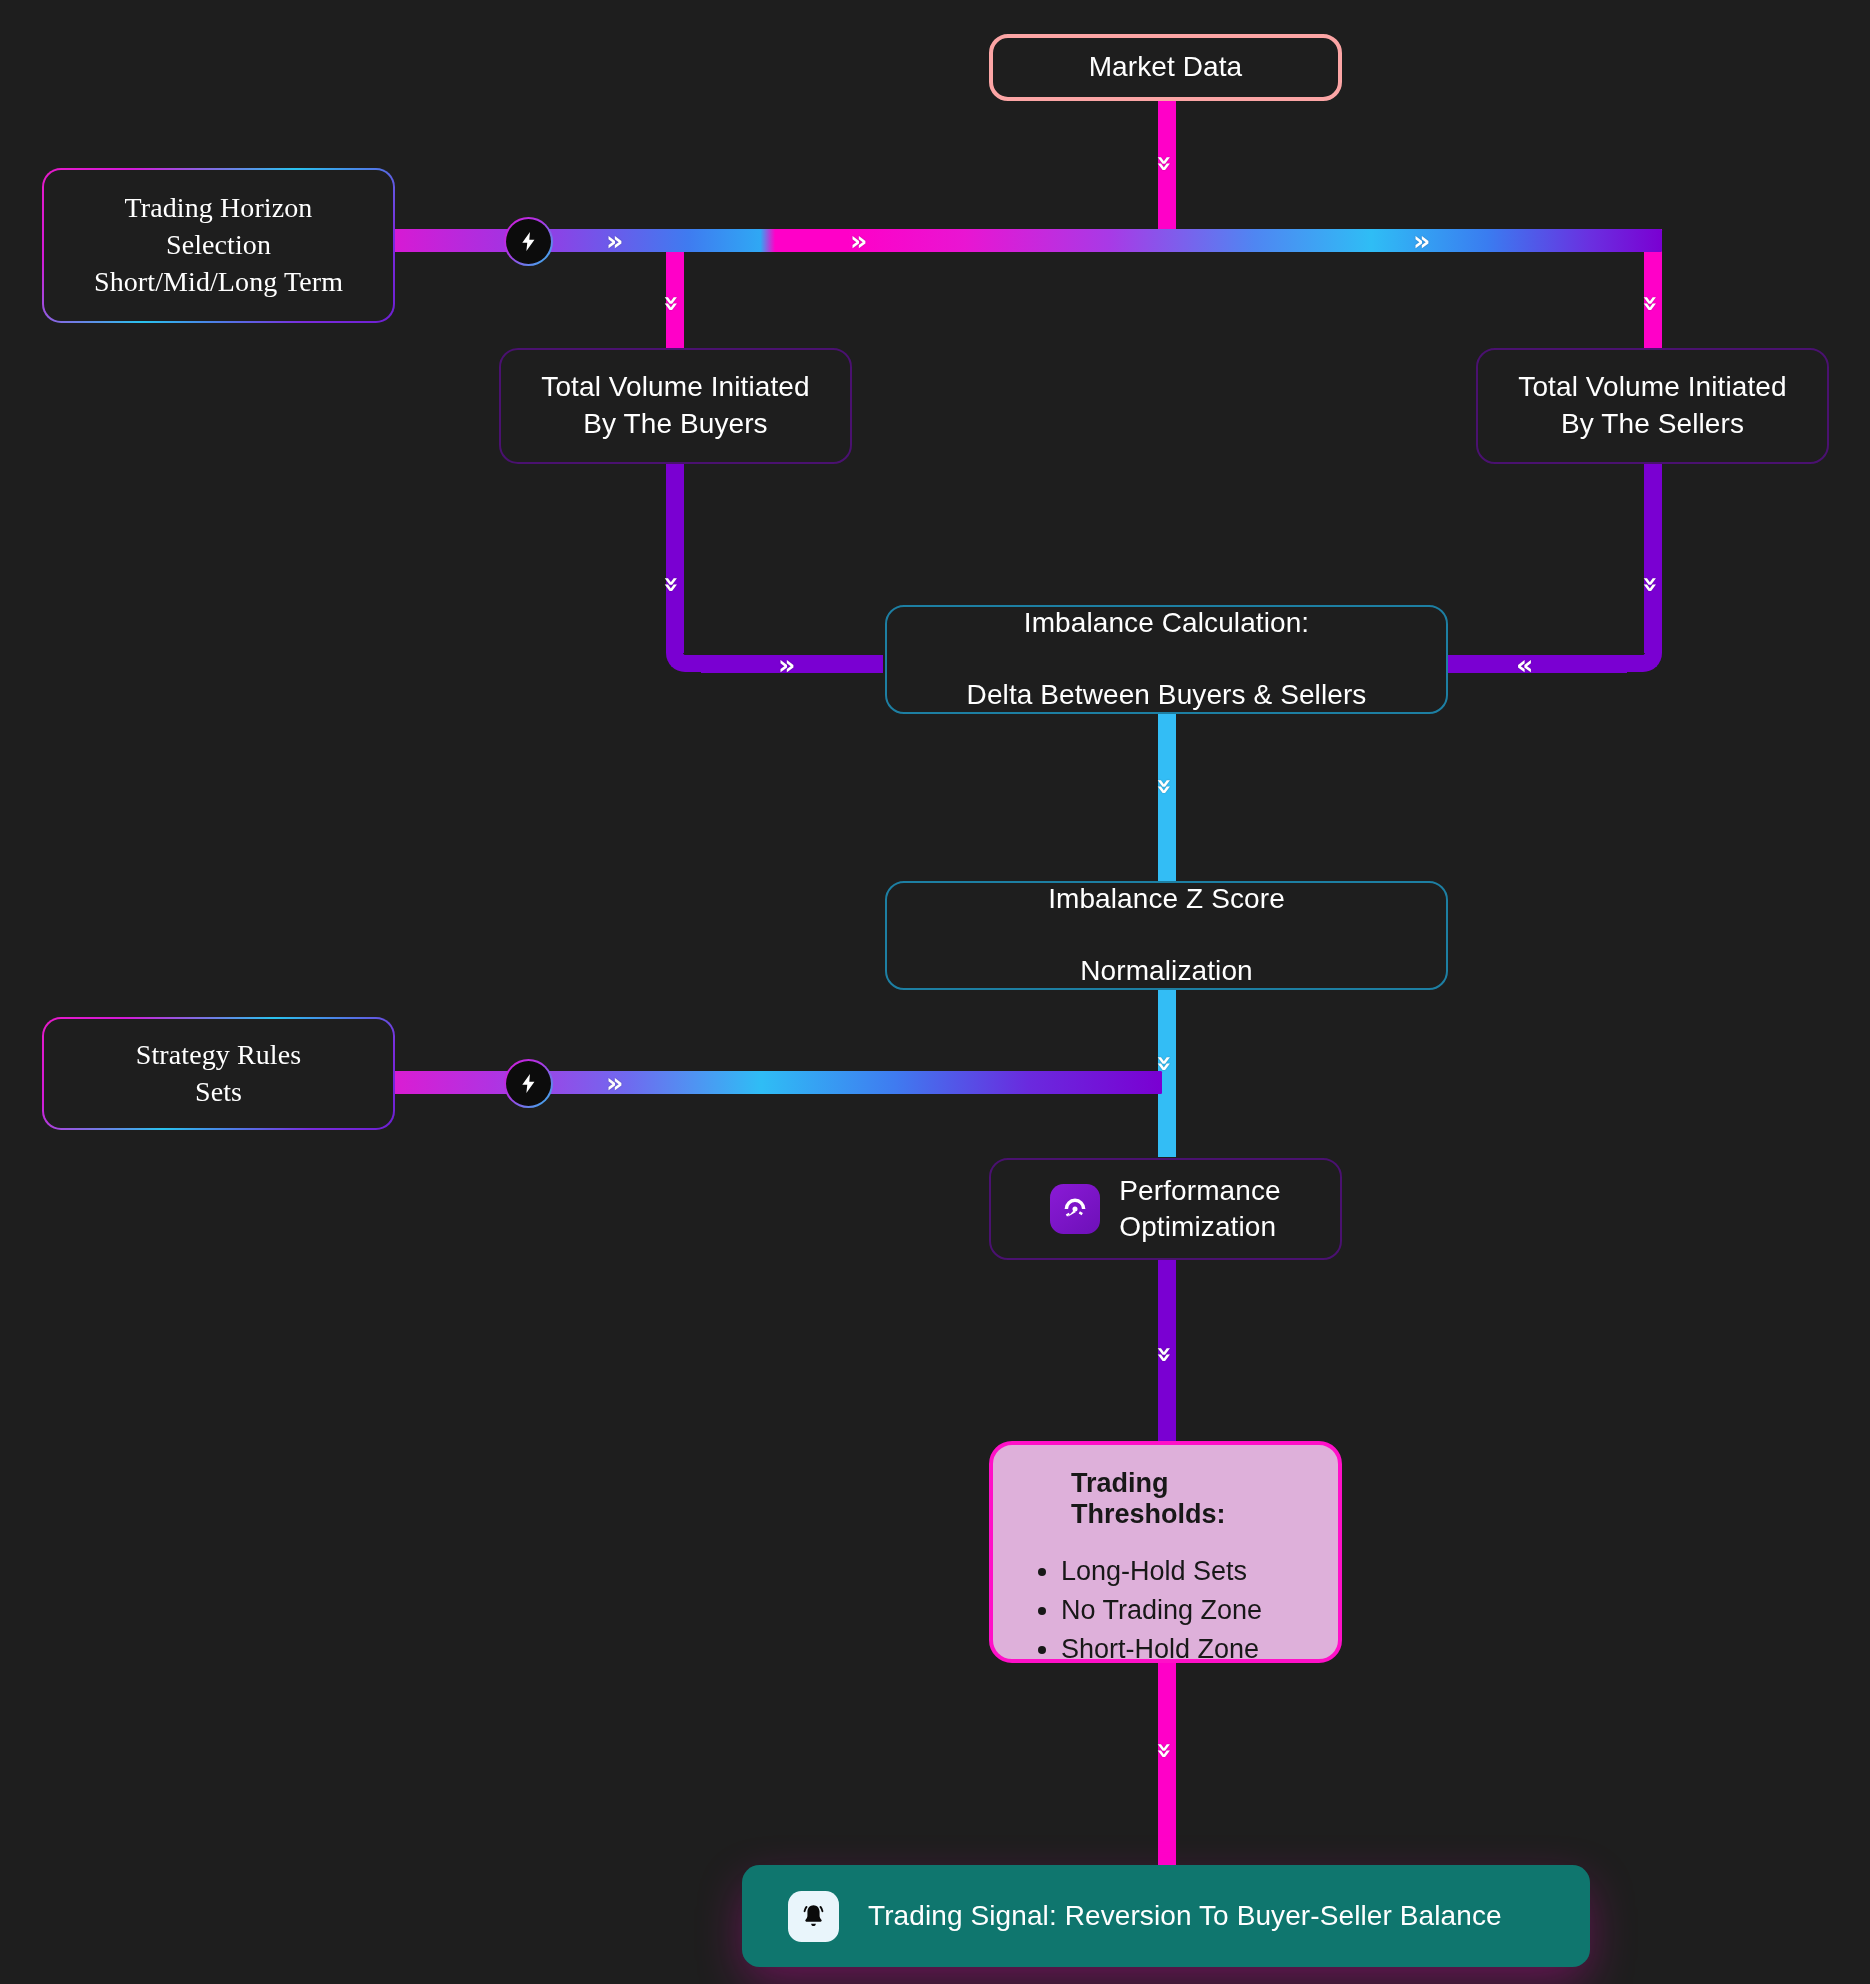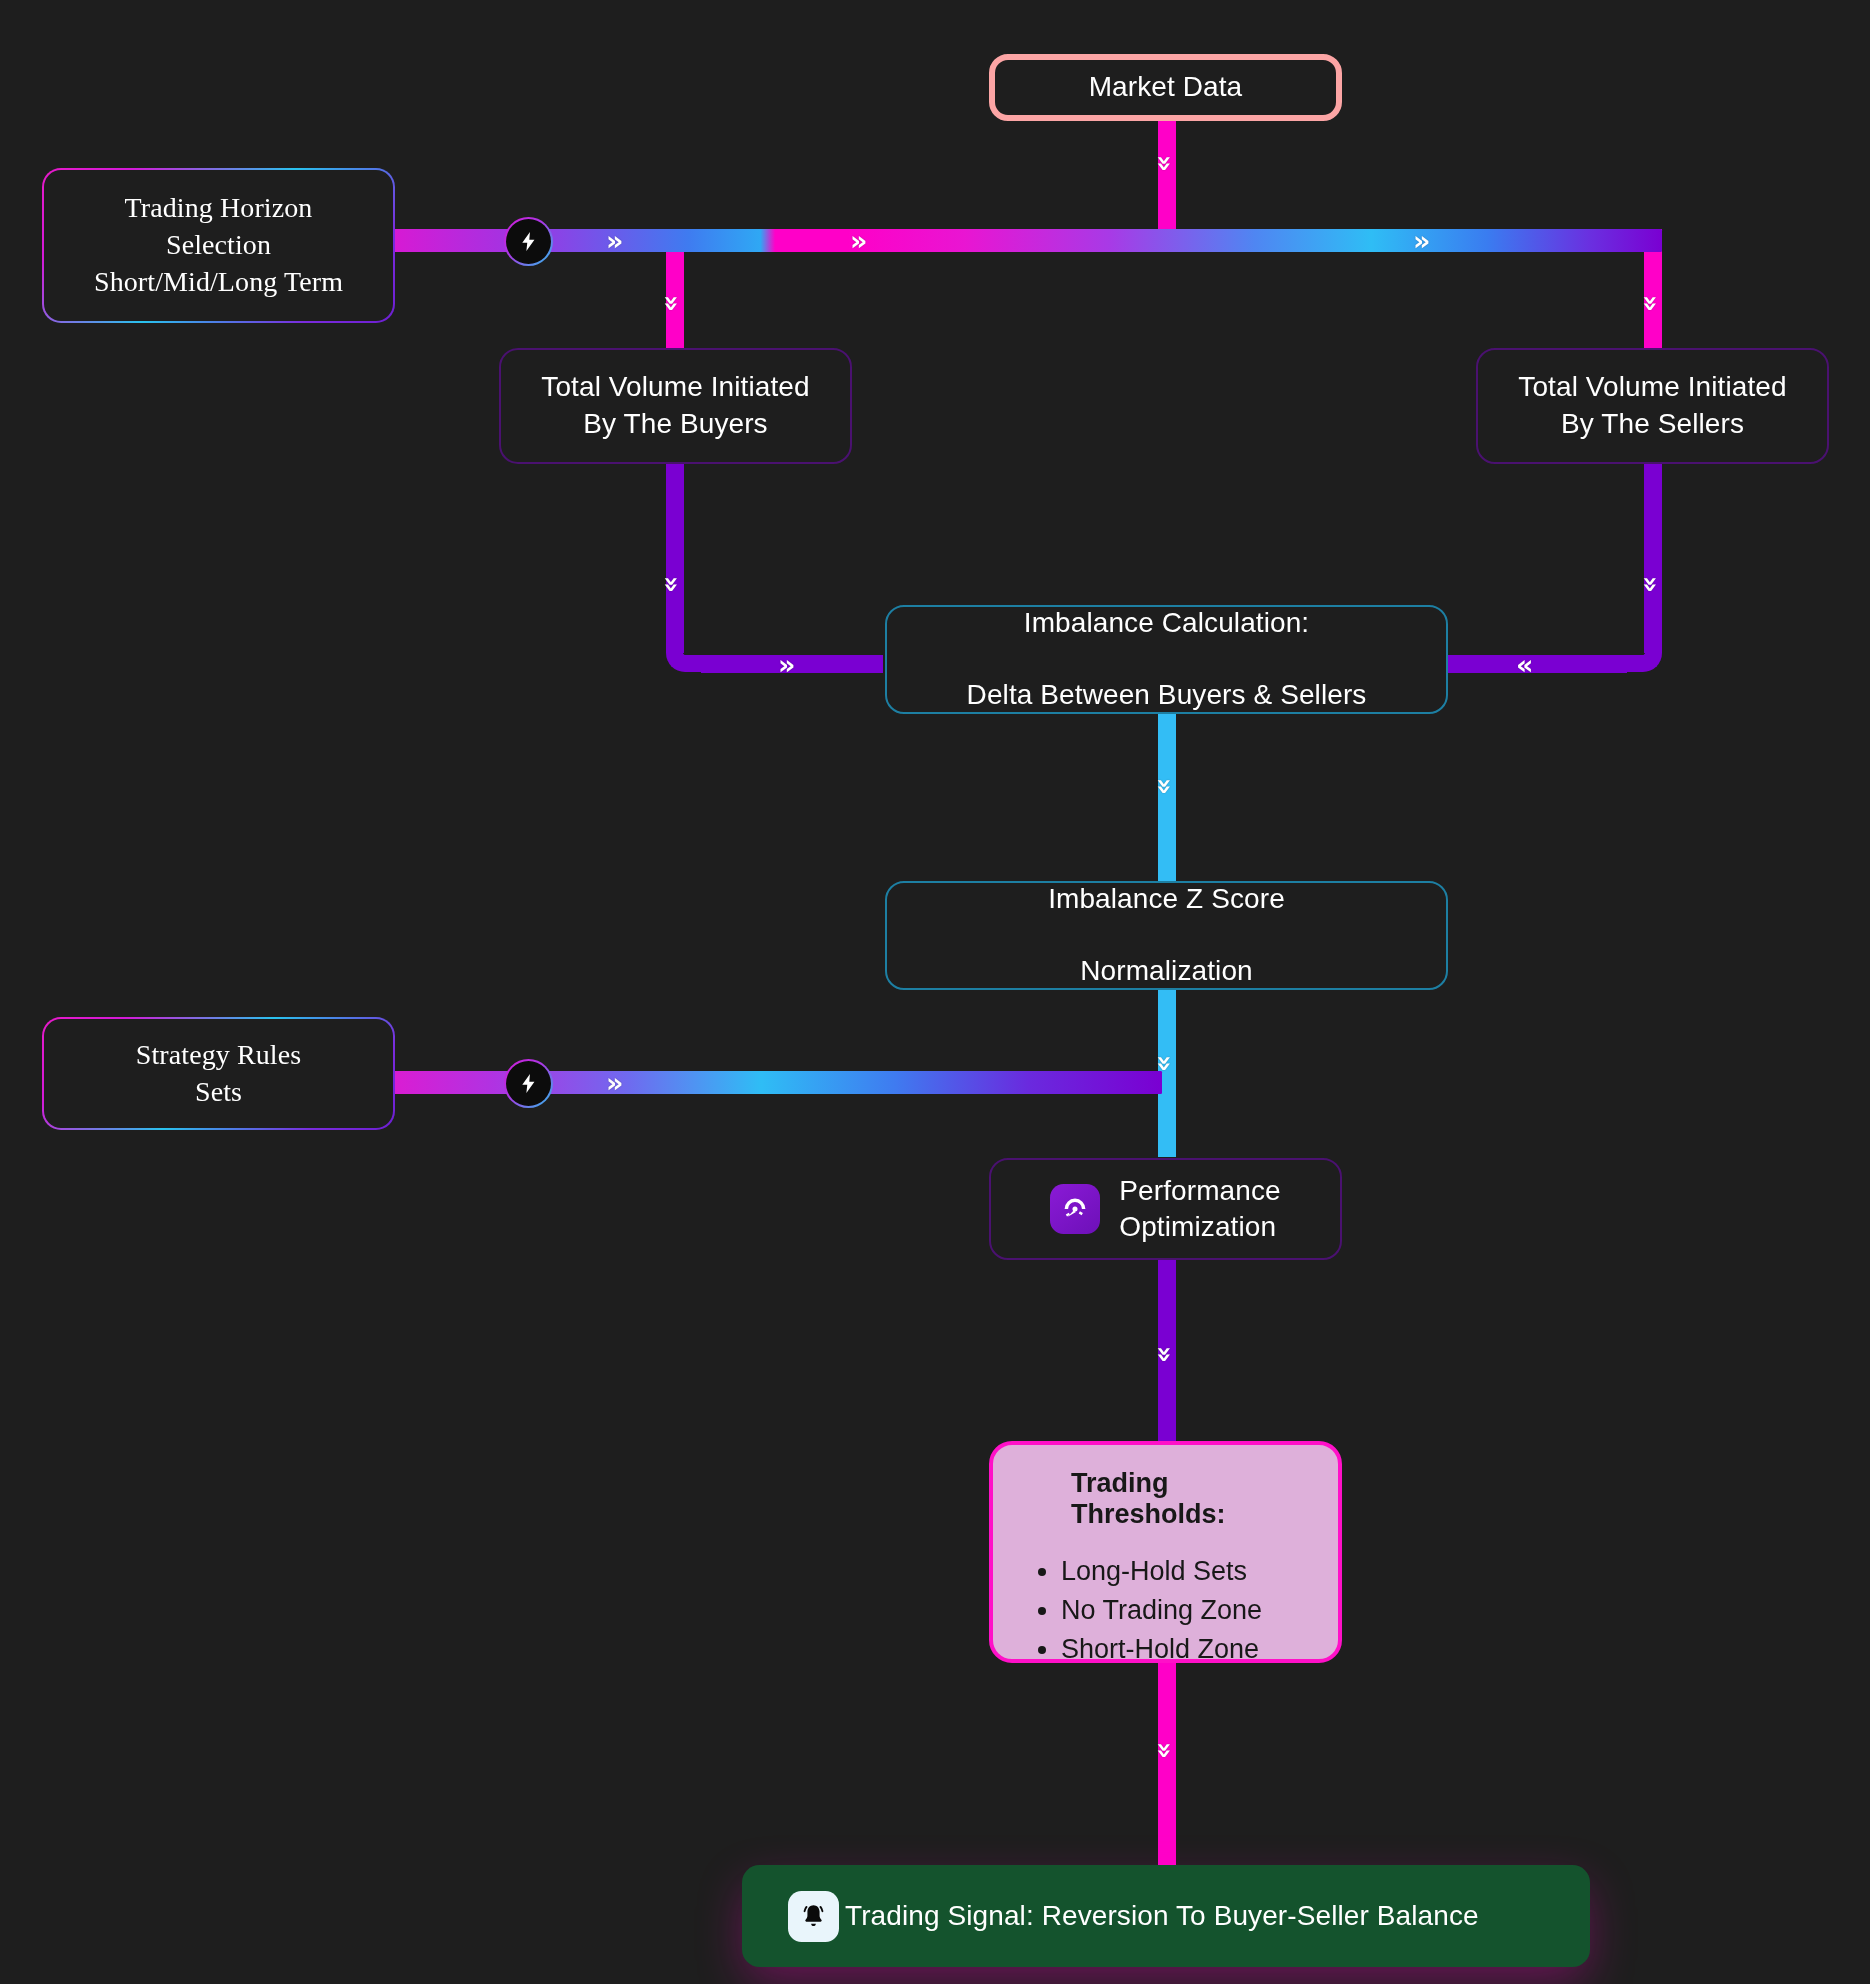--- a/index.html
+++ b/index.html
@@ -35,22 +35,21 @@
 
   
   .node.grad-border {
     background:
       linear-gradient(#1e1e1e, #1e1e1e) padding-box,
       linear-gradient(135deg, #e81ac9 0%, #d41ad8 18%, #29c3ee 50%, #7a2bdd 82%, #6d1fd2 100%) border-box;
     border: 2px solid transparent;
     font-family: Liberation Serif, serif;
   }
   .node.magenta-border {
-    border: 6px solid #fca5a5;
-    margin-top: 20px;
+    border: 4px solid #fca5a5;
   }
   .node.purple-border {
     border: 2px solid #4a1170;
   }
   .node.cyan-border {
     border: 2px solid #1d7fa3;
     gap: 35px;
   }
 
   
@@ -138,26 +137,26 @@
     z-index: 30;
     padding: 23px 27px 23px 30px;
   }
   #thresholds .th-title { font-size: 27px; font-weight: 700; margin-bottom: 21.6px; margin-left: 48px; }
   #thresholds ul { list-style: disc; padding-left: 38px; }
   #thresholds li { font-size: 27px; line-height: 1.45; }
 
   
   #signal {
     position: absolute;
-    background: #14532d;
+    background: #0f766e;
     border-radius: 17.5px;
     z-index: 30;
     display: flex; align-items: center;
     padding-left: 46px;
-    gap: 6px;
+    gap: 29px;
     box-shadow: 0 17.5px 47px -4px rgba(255,0,200,.34);
   }
   .bell-icon {
     width: 51px; height: 51px; border-radius: 13.5px;
     background: #e9f5fb;
     display: flex; align-items: center; justify-content: center;
     flex: 0 0 auto;
   }
   .bell-icon svg { width: 31px; height: 31px; }
   #signal .sig-text { color: #ffffff; font-size: 28px; letter-spacing: 0.1px; }

